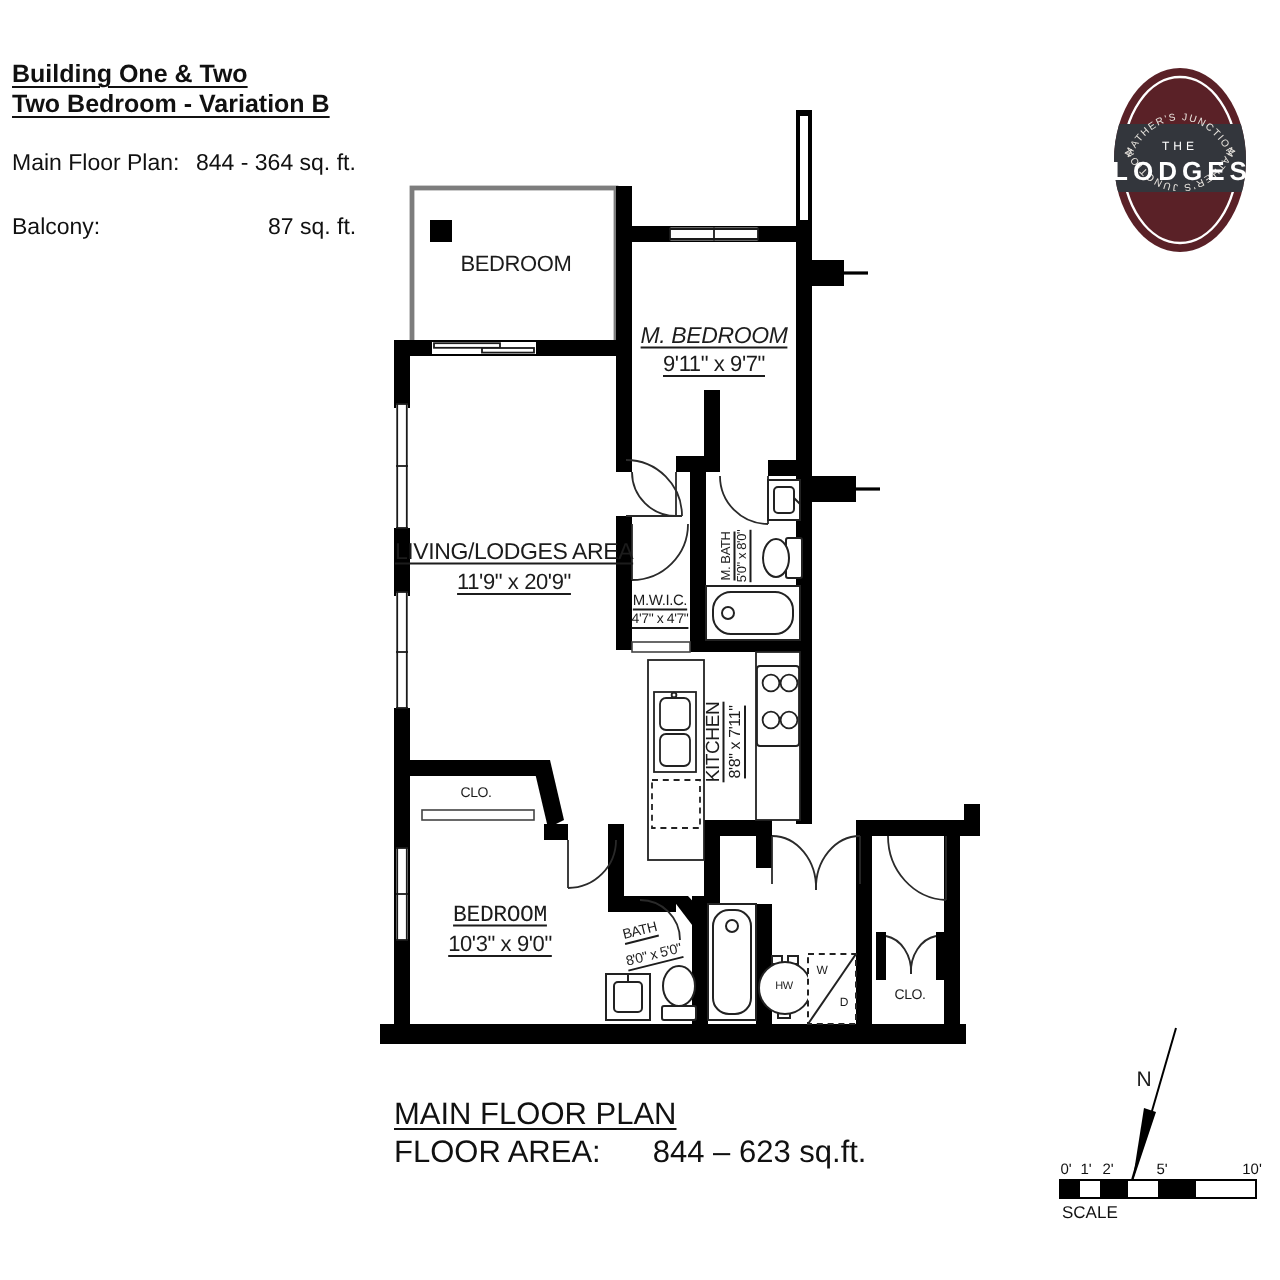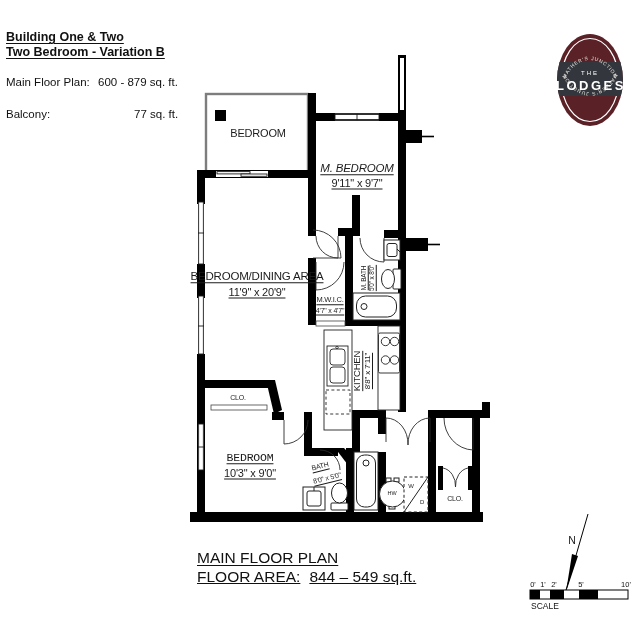--- a/index.html
+++ b/index.html
@@ -8,21 +8,21 @@
   svg{position:absolute;left:0;top:0;}
   .lbl{position:absolute;white-space:nowrap;transform:translate(-50%,-50%);
        color:#1c1c1c;letter-spacing:-0.2px;line-height:1;}
   .tl{position:absolute;white-space:nowrap;line-height:1.15;}
   .u{text-decoration:underline;text-underline-offset:2px;text-decoration-thickness:1px;}
   .rot90{transform:translate(-50%,-50%) rotate(-90deg);}
   .rotB{transform:translate(-50%,-50%) rotate(-14deg);}
   .b{font-weight:bold;}
   .hdr{font-size:12.5px;}
   .row{font-size:11.5px;text-align:right;}
-  .footer-line{position:absolute;display:flex;gap:9px;white-space:nowrap;text-decoration:underline;}
+  .footer-line{position:absolute;display:flex;gap:26px;white-space:nowrap;}
 </style>
 </head>
 <body>
 
 <div id="stage">
 
   <svg width="640" height="640" viewBox="0 0 640 640">
     <defs>
       <clipPath id="logoClip">
           <ellipse cx="590" cy="80" rx="33" ry="46"></ellipse>
@@ -260,28 +260,28 @@
         <textPath href="#logoArcBot" startOffset="50%" text-anchor="middle">MATHER'S JUNCTION</textPath>
       </text>
       <text x="590" y="75" font-size="6" letter-spacing="2" text-anchor="middle" fill="#ffffff" font-family="Liberation Sans, sans-serif">THE</text>
       <text x="591" y="90" font-size="13" font-weight="bold" letter-spacing="2.5" text-anchor="middle" fill="#ffffff" font-family="Liberation Sans, sans-serif">LODGES</text>
     </g>
   </svg>
 
   <div class="tl hdr b u" style="left:6px;top:30px;">Building One &amp; Two</div>
   <div class="tl hdr b u" style="left:6px;top:45px;">Two Bedroom - Variation B</div>
   <div class="tl row" style="left:6px;top:76px;">Main Floor Plan:</div>
-  <div class="tl row" style="left:98px;top:76px;">600 - 879 sq. ft.</div>
+  <div class="tl row" style="left:98px;top:76px;">844 - 364 sq. ft.</div>
   <div class="tl row" style="left:6px;top:108px;">Balcony:</div>
-  <div class="tl row" style="left:134px;top:108px;">77 sq. ft.</div>
+  <div class="tl row" style="left:134px;top:108px;">87 sq. ft.</div>
 
   <span class="lbl" style="left:258px;top:133px;font-size:11px;">BEDROOM</span>
   <span class="lbl u" style="left:357px;top:169px;font-size:11.5px;font-style:italic;">M. BEDROOM</span>
   <span class="lbl u" style="left:357px;top:183px;font-size:11px;">9'11" x 9'7"</span>
-  <span class="lbl u" style="left:257px;top:277px;font-size:11.5px;">BEDROOM/DINING AREA</span>
+  <span class="lbl u" style="left:257px;top:277px;font-size:11.5px;">LIVING/LODGES AREA</span>
   <span class="lbl u" style="left:257px;top:292px;font-size:11px;">11'9" x 20'9"</span>
   <span class="lbl u" style="left:330px;top:300px;font-size:7.5px;">M.W.I.C.</span>
   <span class="lbl u" style="left:330px;top:310px;font-size:7px;">4'7" x 4'7"</span>
   <span class="lbl rot90 u" style="left:364px;top:278px;font-size:6.5px;">M. BATH</span>
   <span class="lbl rot90 u" style="left:372px;top:278px;font-size:6.5px;">5'0" x 8'0"</span>
   <span class="lbl rot90 u" style="left:357px;top:371px;font-size:9.5px;">KITCHEN</span>
   <span class="lbl rot90 u" style="left:368px;top:371px;font-size:8px;">8'8" x 7'11"</span>
   <span class="lbl u" style="left:250px;top:458px;font-size:11.5px;font-family:Liberation Mono, monospace;">BEDROOM</span>
   <span class="lbl u" style="left:250px;top:473px;font-size:11px;">10'3" x 9'0"</span>
   <span class="lbl rotB u" style="left:320px;top:466px;font-size:7px;">BATH</span>
@@ -289,16 +289,16 @@
   <span class="lbl" style="left:238px;top:397px;font-size:7px;">CLO.</span>
   <span class="lbl" style="left:455px;top:498px;font-size:7px;">CLO.</span>
   <span class="lbl" style="left:392px;top:494px;font-size:5.5px;">HW</span>
   <span class="lbl" style="left:411px;top:486px;font-size:6px;">W</span>
   <span class="lbl" style="left:422px;top:502px;font-size:6px;">D</span>
   <span class="lbl" style="left:572px;top:540px;font-size:10.5px;">N</span>
 
   <div class="tl u" style="left:197px;top:549px;font-size:15.5px;text-align:center;">MAIN FLOOR PLAN</div>
   <div class="footer-line" style="left:197px;top:568px;font-size:15.5px;">
     <span>FLOOR AREA:</span>
-    <span>844 – 549 sq.ft.</span>
+    <span>844 – 623 sq.ft.</span>
   </div>
 
 </div>
 
 </body></html>

